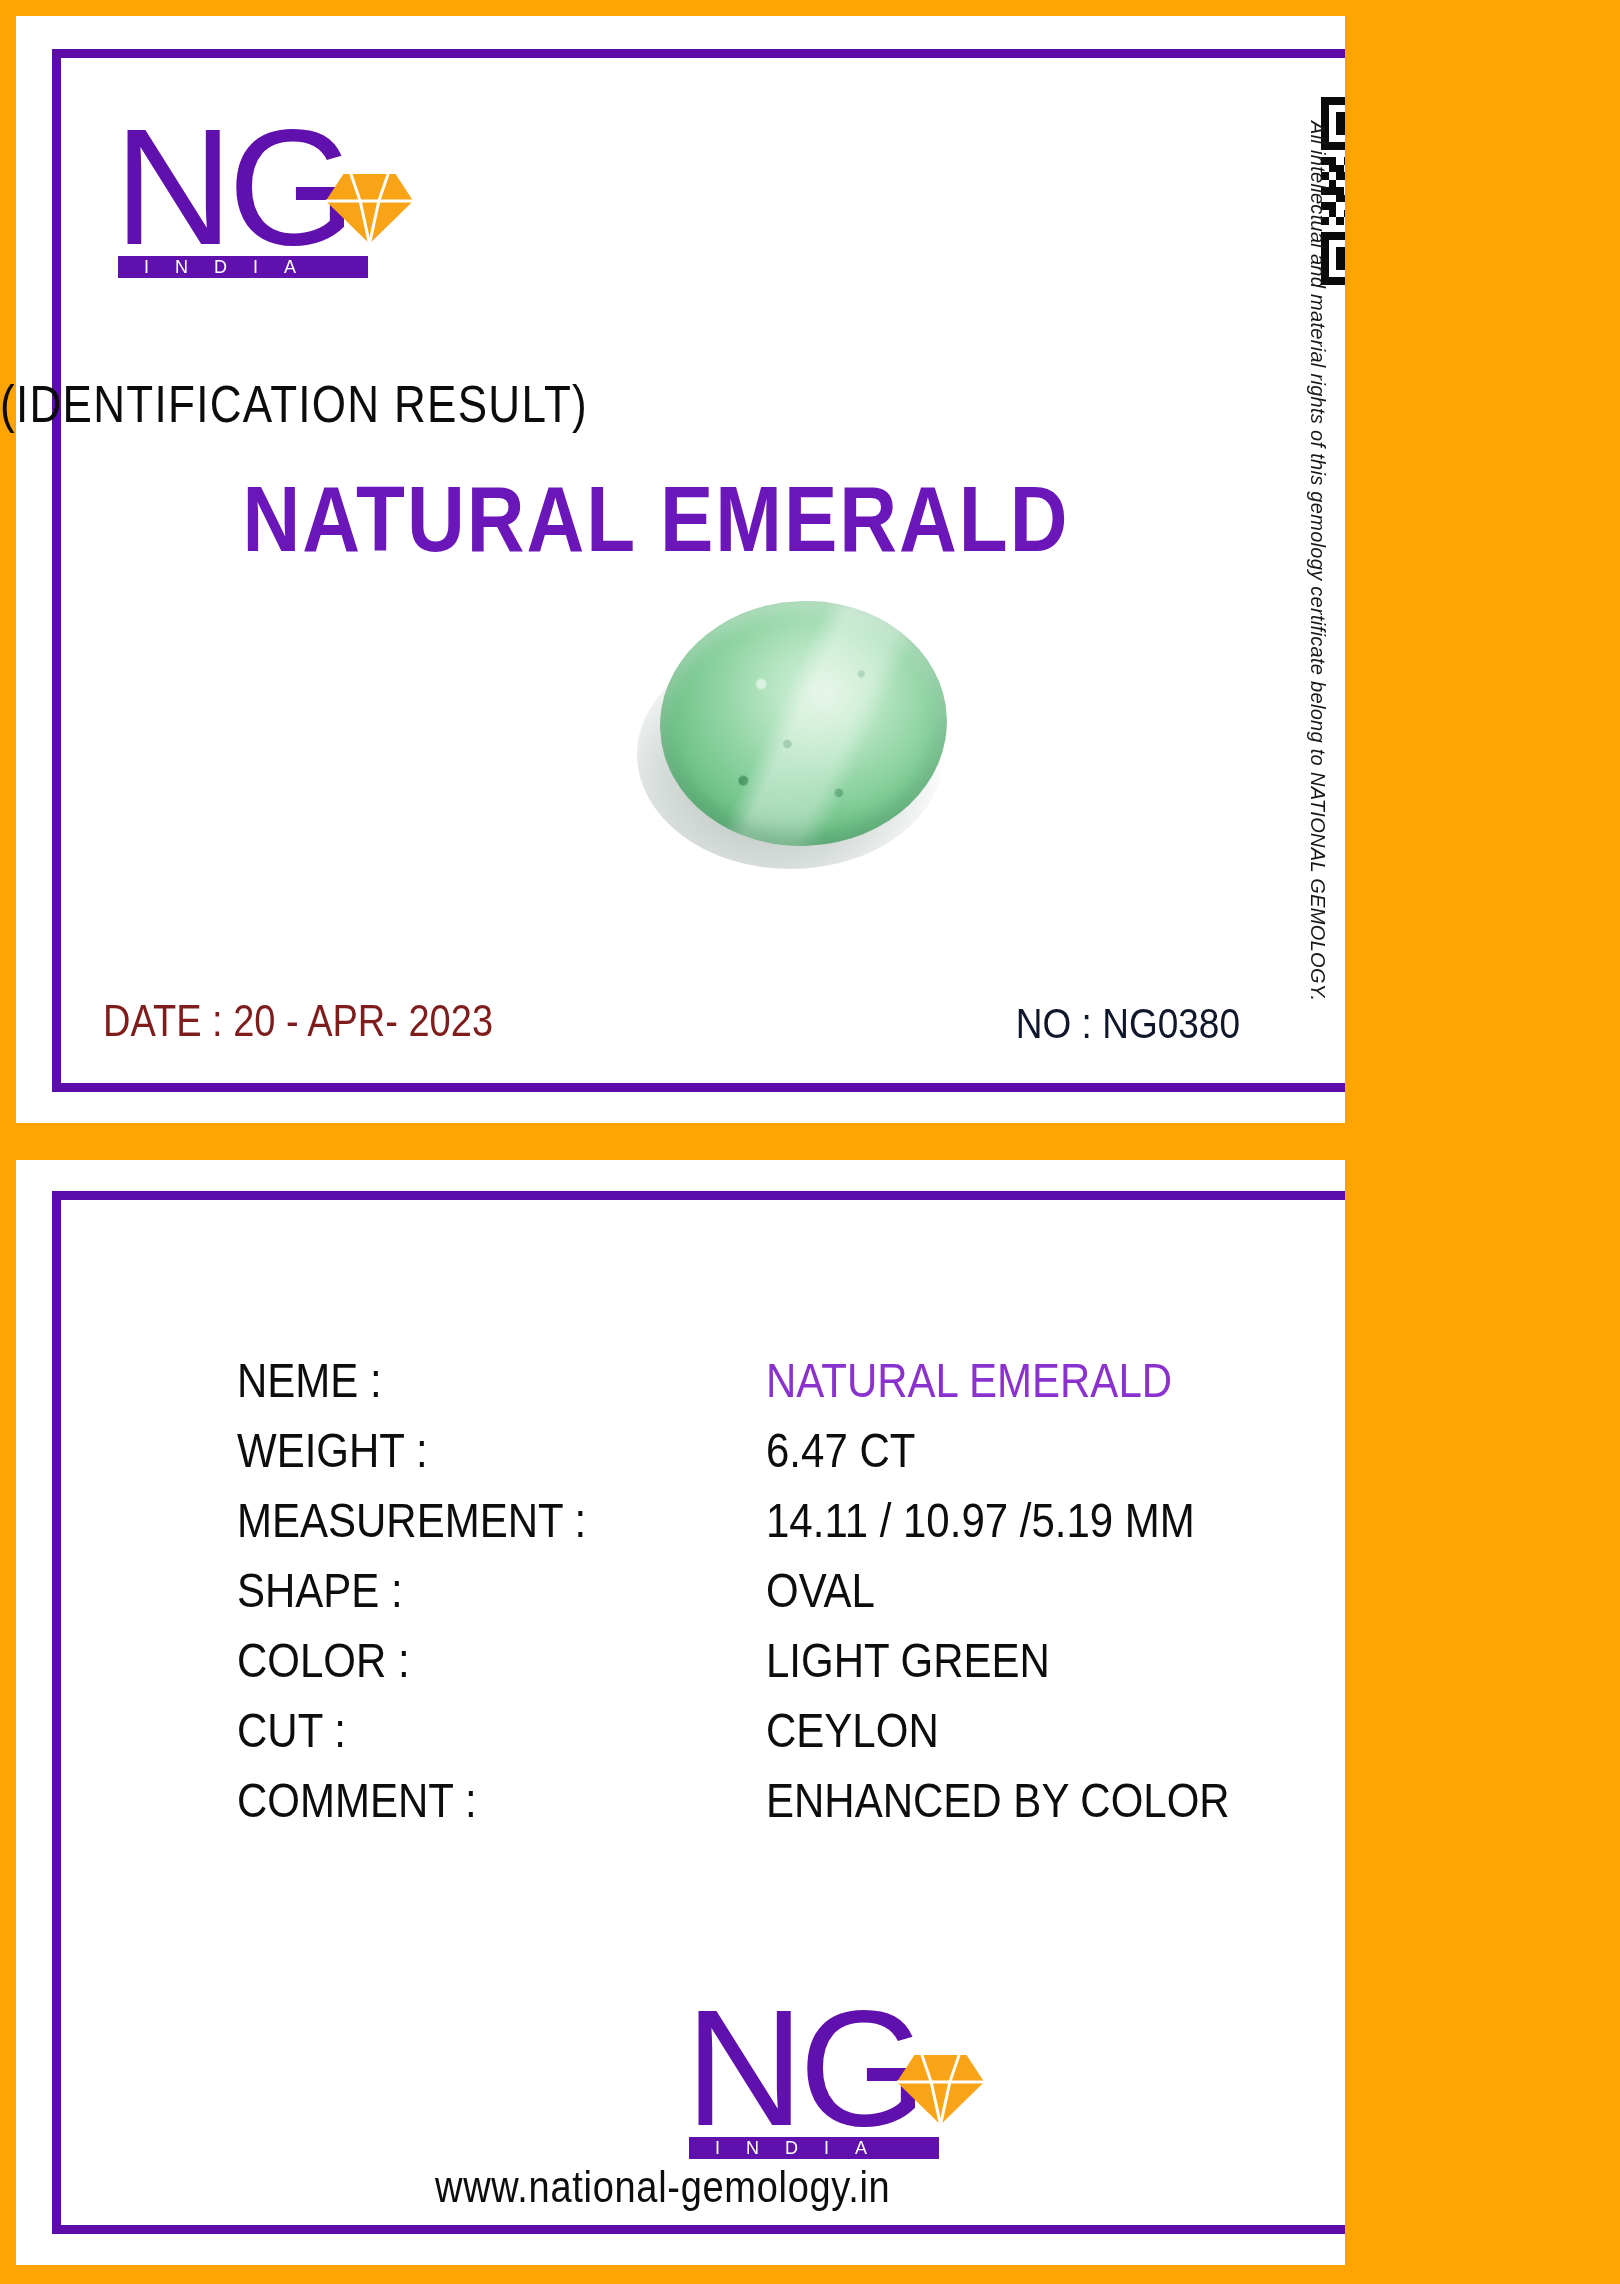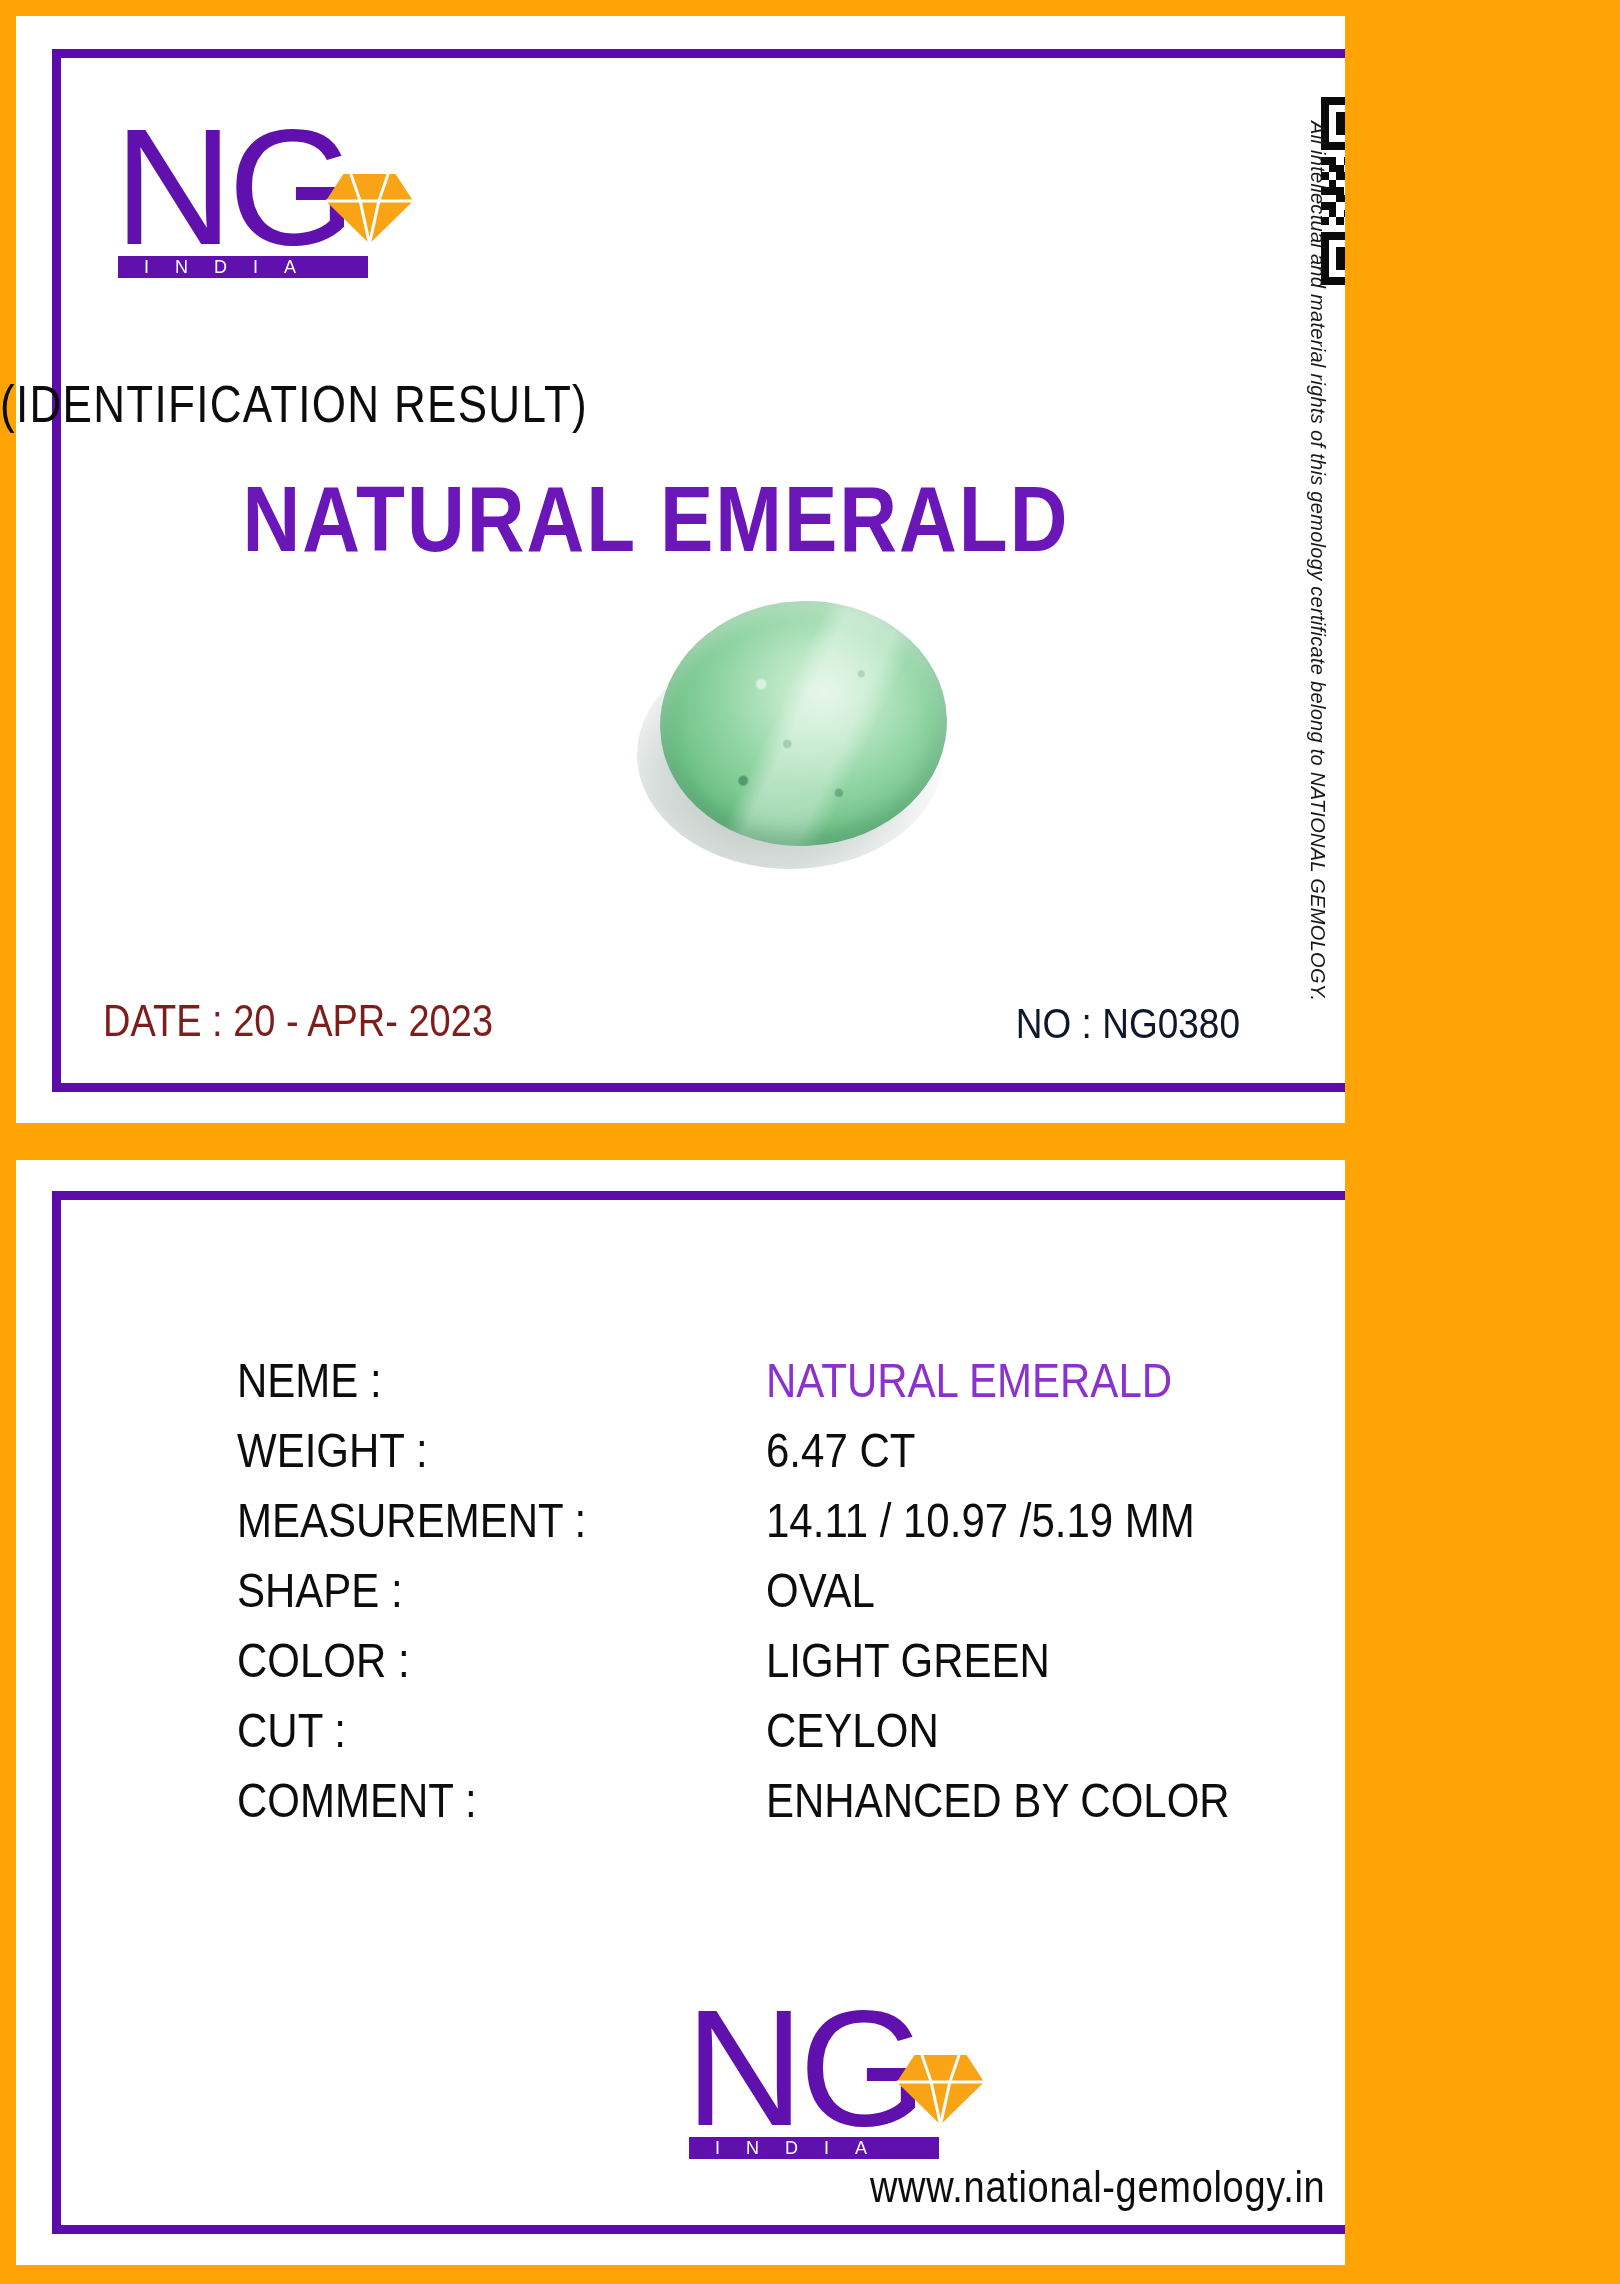--- a/index.html
+++ b/index.html
@@ -61,21 +61,21 @@
                         #6fc287 68%, #57ab70 88%, #4f9d66 100%);
        box-shadow: inset 0 -9.1px 22px rgba(35,105,65,0.35), inset 0 7.8px 18.3px rgba(255,255,255,0.45);}
 
   
   .details{position:absolute;left:225px;top:1359px;width:1176px;margin-left:12px;}
   .drow{height:70px;display:flex;align-items:baseline;font-size:42px;color:#0d0d0d;}
   .drow .lbl{width:529px;flex:0 0 529px;}
   .drow .val{flex:1;}
   .val-purple{color:#8A31CE;}
 
-  .website{position:absolute;left:0;right:19.6px;top:2168px;text-align:right;
+  .website{position:absolute;left:0;right:19.6px;top:2168px;text-align:center;
            font-size:38px;color:#0d0d0d;letter-spacing:0.7px;}
 </style>
 </head>
 <body>
 
 <div class="page">
 
   <div class="card card-top">
     <div class="frame frame-top"></div>
   </div>

